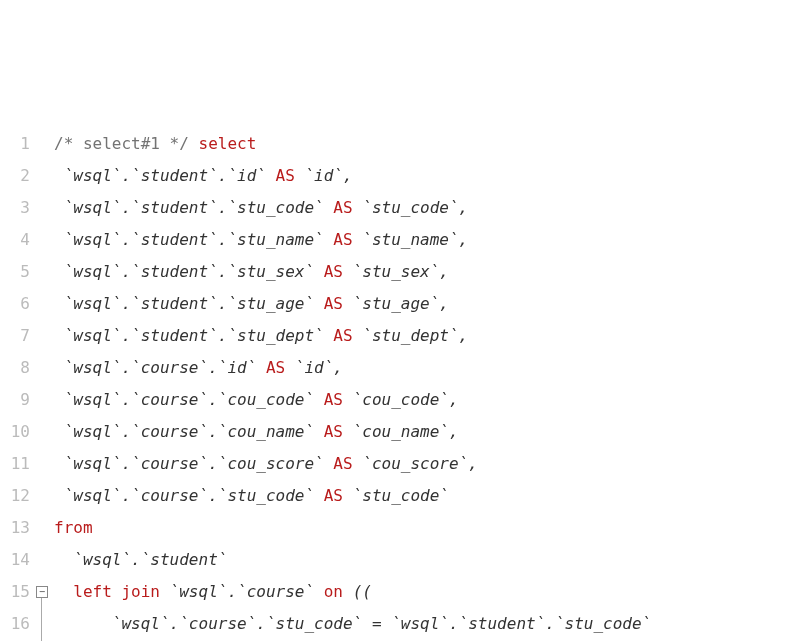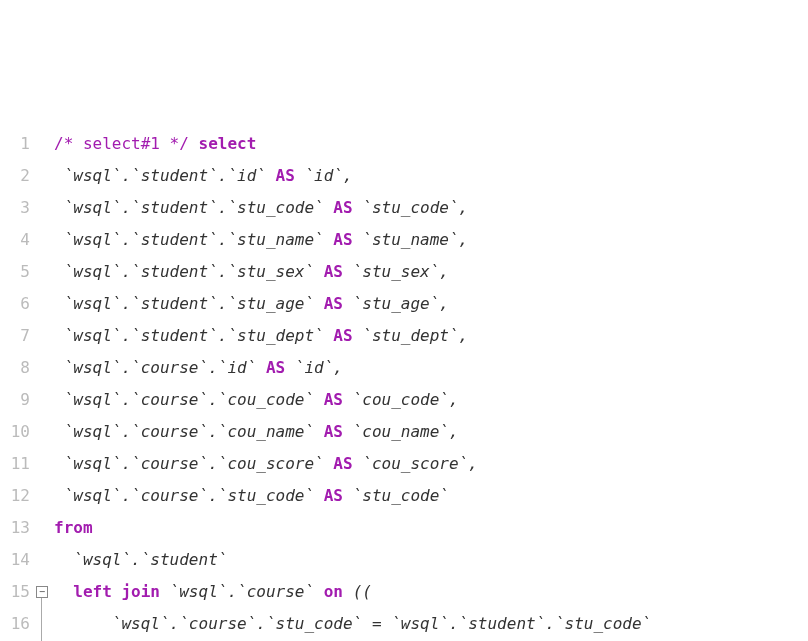--- a/index.html
+++ b/index.html
@@ -42,22 +42,22 @@
   .fold-line {
     position: absolute;
     left: 5px;
     width: 1px;
     background: #aaa;
   }
   .code {
     flex: 1;
   }
   .ln { height: 32px; }
-  .kw { color: #a21caf; font-weight: 700; }
-  .cm { color: #a21caf; }
+  .kw { color: #b91c1c; font-weight: 400; }
+  .cm { color: #737373; }
   .txt { color: #333; font-style: italic; }
 </style>
 </head>
 <body>
 
 
 
 <div class="editor">
   <div class="gutter" id="gutter"><div class="ln">1</div><div class="ln">2</div><div class="ln">3</div><div class="ln">4</div><div class="ln">5</div><div class="ln">6</div><div class="ln">7</div><div class="ln">8</div><div class="ln">9</div><div class="ln">10</div><div class="ln">11</div><div class="ln">12</div><div class="ln">13</div><div class="ln">14</div><div class="ln">15</div><div class="ln">16</div><div class="ln">17</div></div>
   <div class="fold-col" id="foldcol"><div class="fold-icon" style="top: 458px;">−</div><div class="fold-line" style="top: 470px; height: 11px;"></div><div class="fold-line" style="top: 480px; height: 32px;"></div><div class="fold-line" style="top: 512px; height: 16px;"></div></div>

